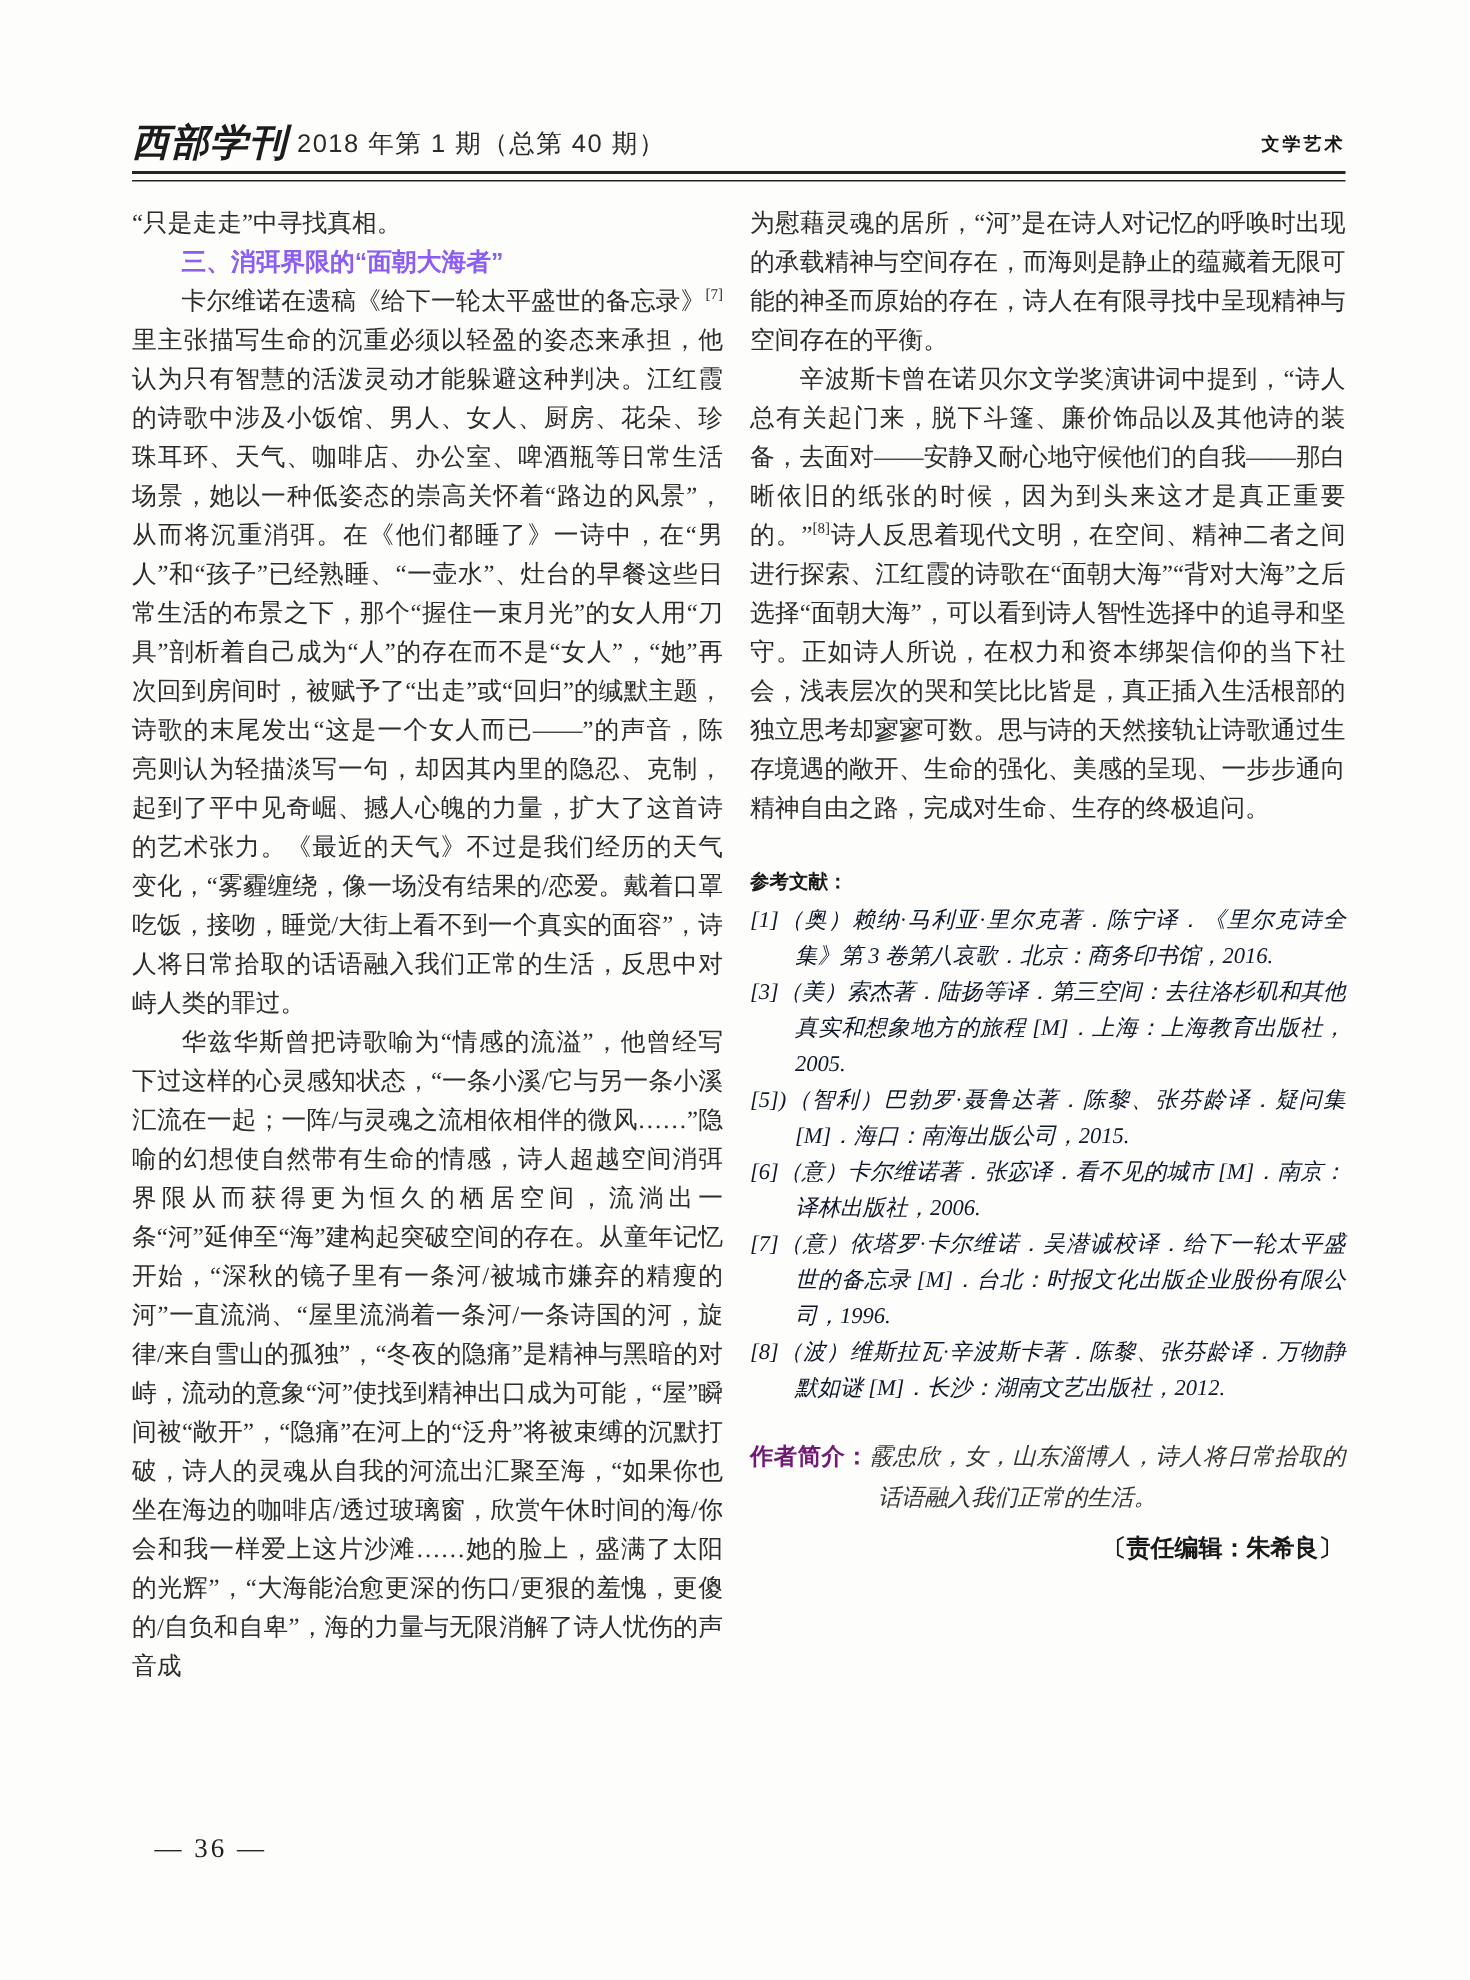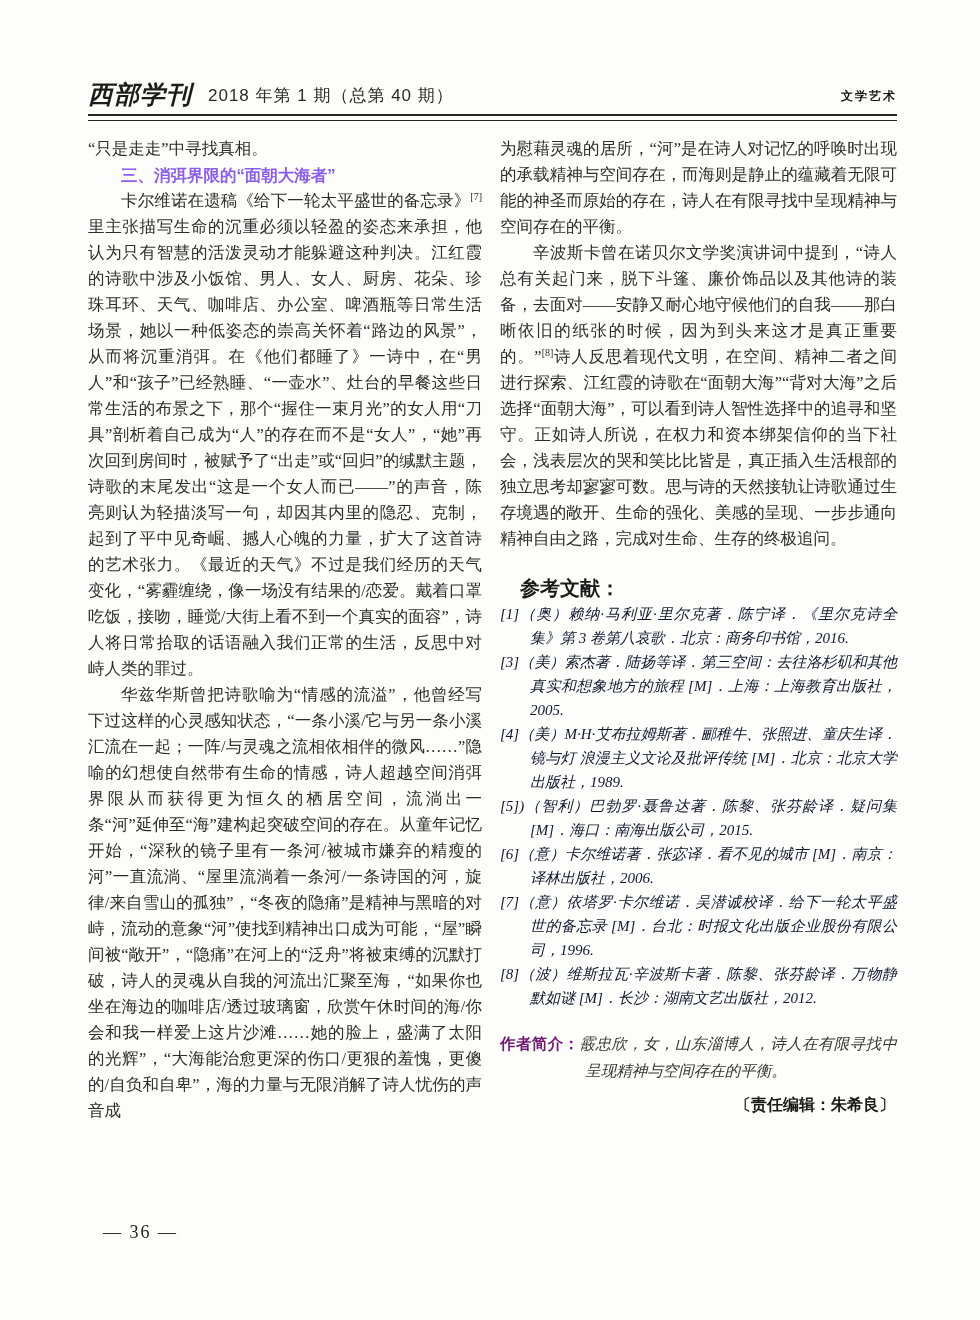--- a/index.html
+++ b/index.html
@@ -13,21 +13,21 @@
     width: 980px; height: 1320px;
     background: #fdfdfc;
     color: #2e2e2e;
     overflow: hidden;
   }
   
   .page-header {
     position: absolute; left: 88px; top: 82px; width: 809px;
     display: flex; justify-content: space-between; align-items: flex-end;
   }
-  .header-left { display: flex; align-items: flex-end; gap: 16px; }
+  .header-left { display: flex; align-items: flex-end; gap: 6px; }
   .journal-logo {
     font-family: "DejaVu Serif", serif;
     font-weight: bold; font-style: italic;
     font-size: 25px; line-height: 25px; letter-spacing: 1px;
     color: #1c1c1c;
   }
   .issue-info {
     font-family: "Liberation Sans", sans-serif;
     font-size: 17px; line-height: 22px; letter-spacing: 1px;
     color: #2a2a2a;
@@ -57,22 +57,22 @@
   .section-heading {
     font-family: "Liberation Sans", sans-serif;
     font-weight: bold; text-indent: 2em;
     color: #8b5cf6;
   }
   sup.ref-mark { font-size: 10px; line-height: 0; vertical-align: super; }
   
   .references { margin-top: 22px; }
   .references-heading {
     font-family: "Liberation Sans", sans-serif;
-    font-weight: bold; font-size: 20px; line-height: 28px;
-    color: #191919; text-align: left; margin-left: 20px;
+    font-weight: bold; font-size: 13px; line-height: 28px;
+    color: #191919; text-align: left;
   }
   .reference-item {
     font-size: 15px; line-height: 24px;
     font-style: italic;
     padding-left: 2em; text-indent: -2em;
     text-align: justify; color: #0f172a;
   }
   
   .author-note {
     margin-top: 20px;
@@ -120,27 +120,26 @@
   </div>
 
   <div class="column col-right">
     <p>为慰藉灵魂的居所，“河”是在诗人对记忆的呼唤时出现的承载精神与空间存在，而海则是静止的蕴藏着无限可能的神圣而原始的存在，诗人在有限寻找中呈现精神与空间存在的平衡。</p>
     <p class="indent"><span>辛波斯卡曾在诺贝尔文学奖演讲词中提到，“诗人总有关起门来，脱下斗篷、廉价饰品以及其他诗的装备，去面对——安静又耐心地守候他们的自我——那白晰依旧的纸张的时候，因为到头来这才是真正重要的。”</span><sup class="ref-mark">[8]</sup><span>诗人反思着现代文明，在空间、精神二者之间进行探索、江红霞的诗歌在“面朝大海”“背对大海”之后选择“面朝大海”，可以看到诗人智性选择中的追寻和坚守。正如诗人所说，在权力和资本绑架信仰的当下社会，浅表层次的哭和笑比比皆是，真正插入生活根部的独立思考却寥寥可数。思与诗的天然接轨让诗歌通过生存境遇的敞开、生命的强化、美感的呈现、一步步通向精神自由之路，完成对生命、生存的终极追问。</span></p>
 
     <div class="references">
       <div class="references-heading">参考文献：</div>
       <div class="reference-item">[1]（奥）赖纳·马利亚·里尔克著．陈宁译．《里尔克诗全集》第 3 卷第八哀歌．北京：商务印书馆，2016.</div>
       <div class="reference-item">[3]（美）索杰著．陆扬等译．第三空间：去往洛杉矶和其他真实和想象地方的旅程 [M]．上海：上海教育出版社，2005.</div>
-      <div class="reference-item">[4]（美）M·H·艾布拉姆斯著．郦稚牛、张照进、童庆生译．镜与灯 浪漫主义文论及批评传统 [M]．北京：北京大学出版社，1989.</div>
       <div class="reference-item">[5])（智利）巴勃罗·聂鲁达著．陈黎、张芬龄译．疑问集 [M]．海口：南海出版公司，2015.</div>
       <div class="reference-item">[6]（意）卡尔维诺著．张宓译．看不见的城市 [M]．南京：译林出版社，2006.</div>
       <div class="reference-item">[7]（意）依塔罗·卡尔维诺．吴潜诚校译．给下一轮太平盛世的备忘录 [M]．台北：时报文化出版企业股份有限公司，1996.</div>
       <div class="reference-item">[8]（波）维斯拉瓦·辛波斯卡著．陈黎、张芬龄译．万物静默如谜 [M]．长沙：湖南文艺出版社，2012.</div>
     </div>
 
-    <div class="author-note"><span class="author-note-label">作者简介：</span><span class="author-note-text">霰忠欣，女，山东淄博人，诗人在有限寻找中呈现精神与空间存在的平衡。</span></div>
+    <div class="author-note"><span class="author-note-label">作者简介：</span><span class="author-note-text">霰忠欣，女，山东淄博人，诗人将日常拾取的话语融入我们正常的生活。</span></div>
 
     <div class="editor-note">〔责任编辑：朱希良〕</div>
   </div>
 
   <div class="page-number">— 36 —</div>
 
 </div>
 
 </body></html>

